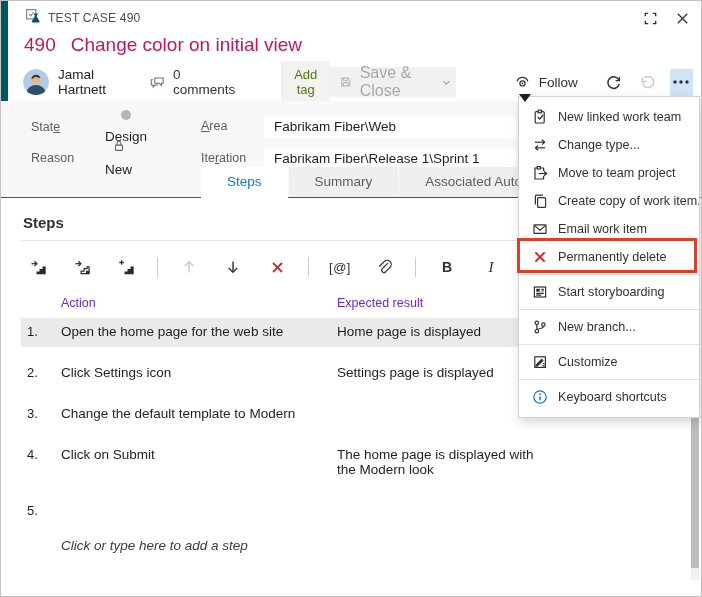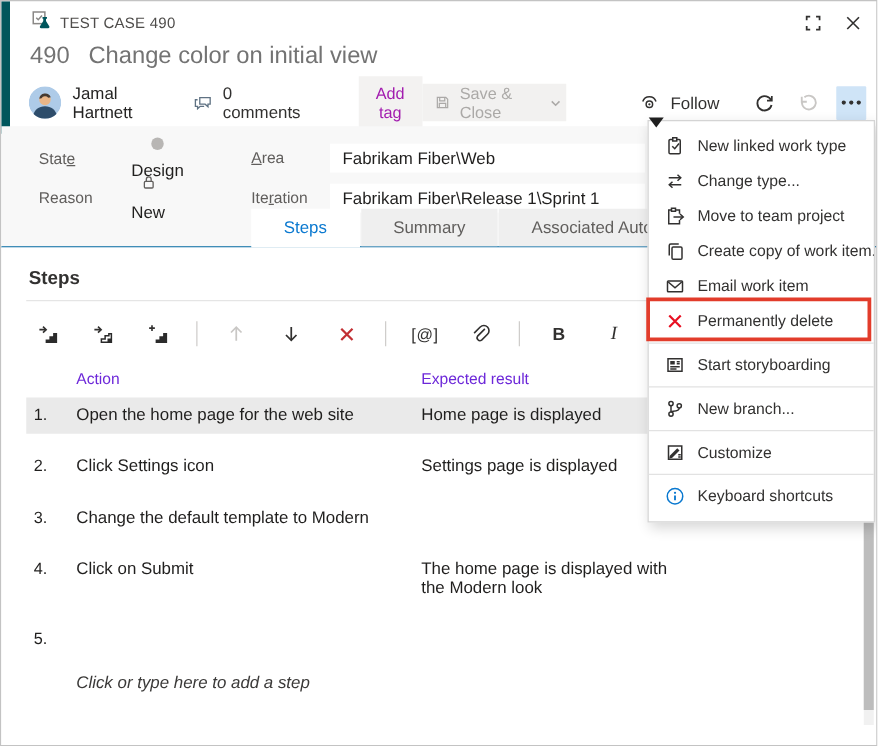--- a/index.html
+++ b/index.html
@@ -8,31 +8,31 @@
 
   
   .type-bar { position: absolute; left: 0; top: 0; width: 7px; height: 106px; background: #00565C; }
 
   
   .titlebar { position: absolute; top: 6px; left: 24px; right: 10px; height: 22px; display: flex; align-items: center; }
   .titlebar .type-label { font-size: 12px; color: #4f4d4b; margin-left: 7px; letter-spacing: .2px; }
   .win-btns { margin-left: auto; display: flex; align-items: center; gap: 14px; }
   .win-btn { width: 18px; height: 18px; display: flex; align-items: center; justify-content: center; cursor: pointer; }
 
-  .title-row { position: absolute; top: 33px; left: 23px; right: 28px; display: flex; align-items: center; font-size: 19px; color: #737373; }
+  .title-row { position: absolute; top: 33px; left: 23px; right: 28px; display: flex; align-items: center; font-size: 19px; color: #be185d; }
   .title-row .wi-title { margin-left: 15px; }
 
   
   .toolbar { position: absolute; top: 63px; left: 22px; right: 8px; height: 36px; display: flex; align-items: center; }
   .avatar { width: 26px; height: 26px; border-radius: 50%; overflow: hidden; flex: none; cursor: pointer; }
   .assignee-name { margin-left: 9px; font-size: 13.5px; color: #252423; cursor: pointer; }
   .comments { margin-left: 44px; display: flex; align-items: center; gap: 8px; font-size: 13.5px; color: #323130; cursor: pointer; }
-  .add-tag { margin-left: 44px; background: #f3f2f1; color: #a21caf; font-size: 13px; padding: 6px 12px; border: none; cursor: pointer; }
+  .add-tag { margin-left: 44px; background: #f3f2f1; color: #4d7c0f; font-size: 13px; padding: 6px 12px; border: none; cursor: pointer; }
   .right-tools { margin-left: auto; display: flex; align-items: center; }
-  .save-split { display: flex; align-items: center; background: #f2f1f0; height: 30px; color: #aba9a7; font-size: 13px; cursor: default; }
+  .save-split { display: flex; align-items: center; background: #f2f1f0; height: 30px; color: #aba9a7; font-size: 16px; cursor: default; }
   .save-main { display: flex; align-items: center; gap: 8px; padding: 0 8px 0 10px; }
   .save-chevron { width: 24px; height: 100%; display: flex; align-items: center; justify-content: center; }
   .follow { margin-left: 58px; display: flex; align-items: center; gap: 8px; font-size: 13.5px; color: #323130; cursor: pointer; }
   .icon-btn { width: 26px; height: 26px; display: flex; align-items: center; justify-content: center; cursor: pointer; }
   .refresh-btn { margin-left: 26px; }
   .undo-btn { margin-left: 14px; }
   .more-btn { margin-left: 12px; width: 30px; height: 27px; background: #cfe4f7; border-radius: 1px; }
 
   
   .fields-band { position: absolute; top: 100px; left: 0; right: 0; height: 97px; background: #f8f8f8; border-bottom: 1px solid #0369a1; }
@@ -317,21 +317,21 @@
   <div class="scroll-thumb"></div>
 
   <div class="menu-caret"></div>
   <div class="context-menu">
     <div class="menu-item">
       <svg width="16" height="16" viewBox="0 0 16 16" fill="none" stroke="#323130" stroke-width="1.2">
           <rect x="3.2" y="2.6" width="9" height="11.4" rx="1"></rect>
           <rect x="6.2" y="1.2" width="3.2" height="2.6" fill="#fff"></rect>
           <path d="M5.8 8 l2 2 3.4-4.2"></path>
         </svg>
-      <span>New linked work type</span>
+      <span>New linked work team</span>
     </div>
     <div class="menu-item">
       <svg width="16" height="16" viewBox="0 0 16 16" fill="none" stroke="#323130" stroke-width="1.2">
           <path d="M3 5.2 h9.4"></path>
           <path d="M10 2.8 L12.6 5.2 10 7.6"></path>
           <path d="M13 10.8 H3.6"></path>
           <path d="M6 8.4 L3.4 10.8 6 13.2"></path>
         </svg>
       <span>Change type...</span>
     </div>

